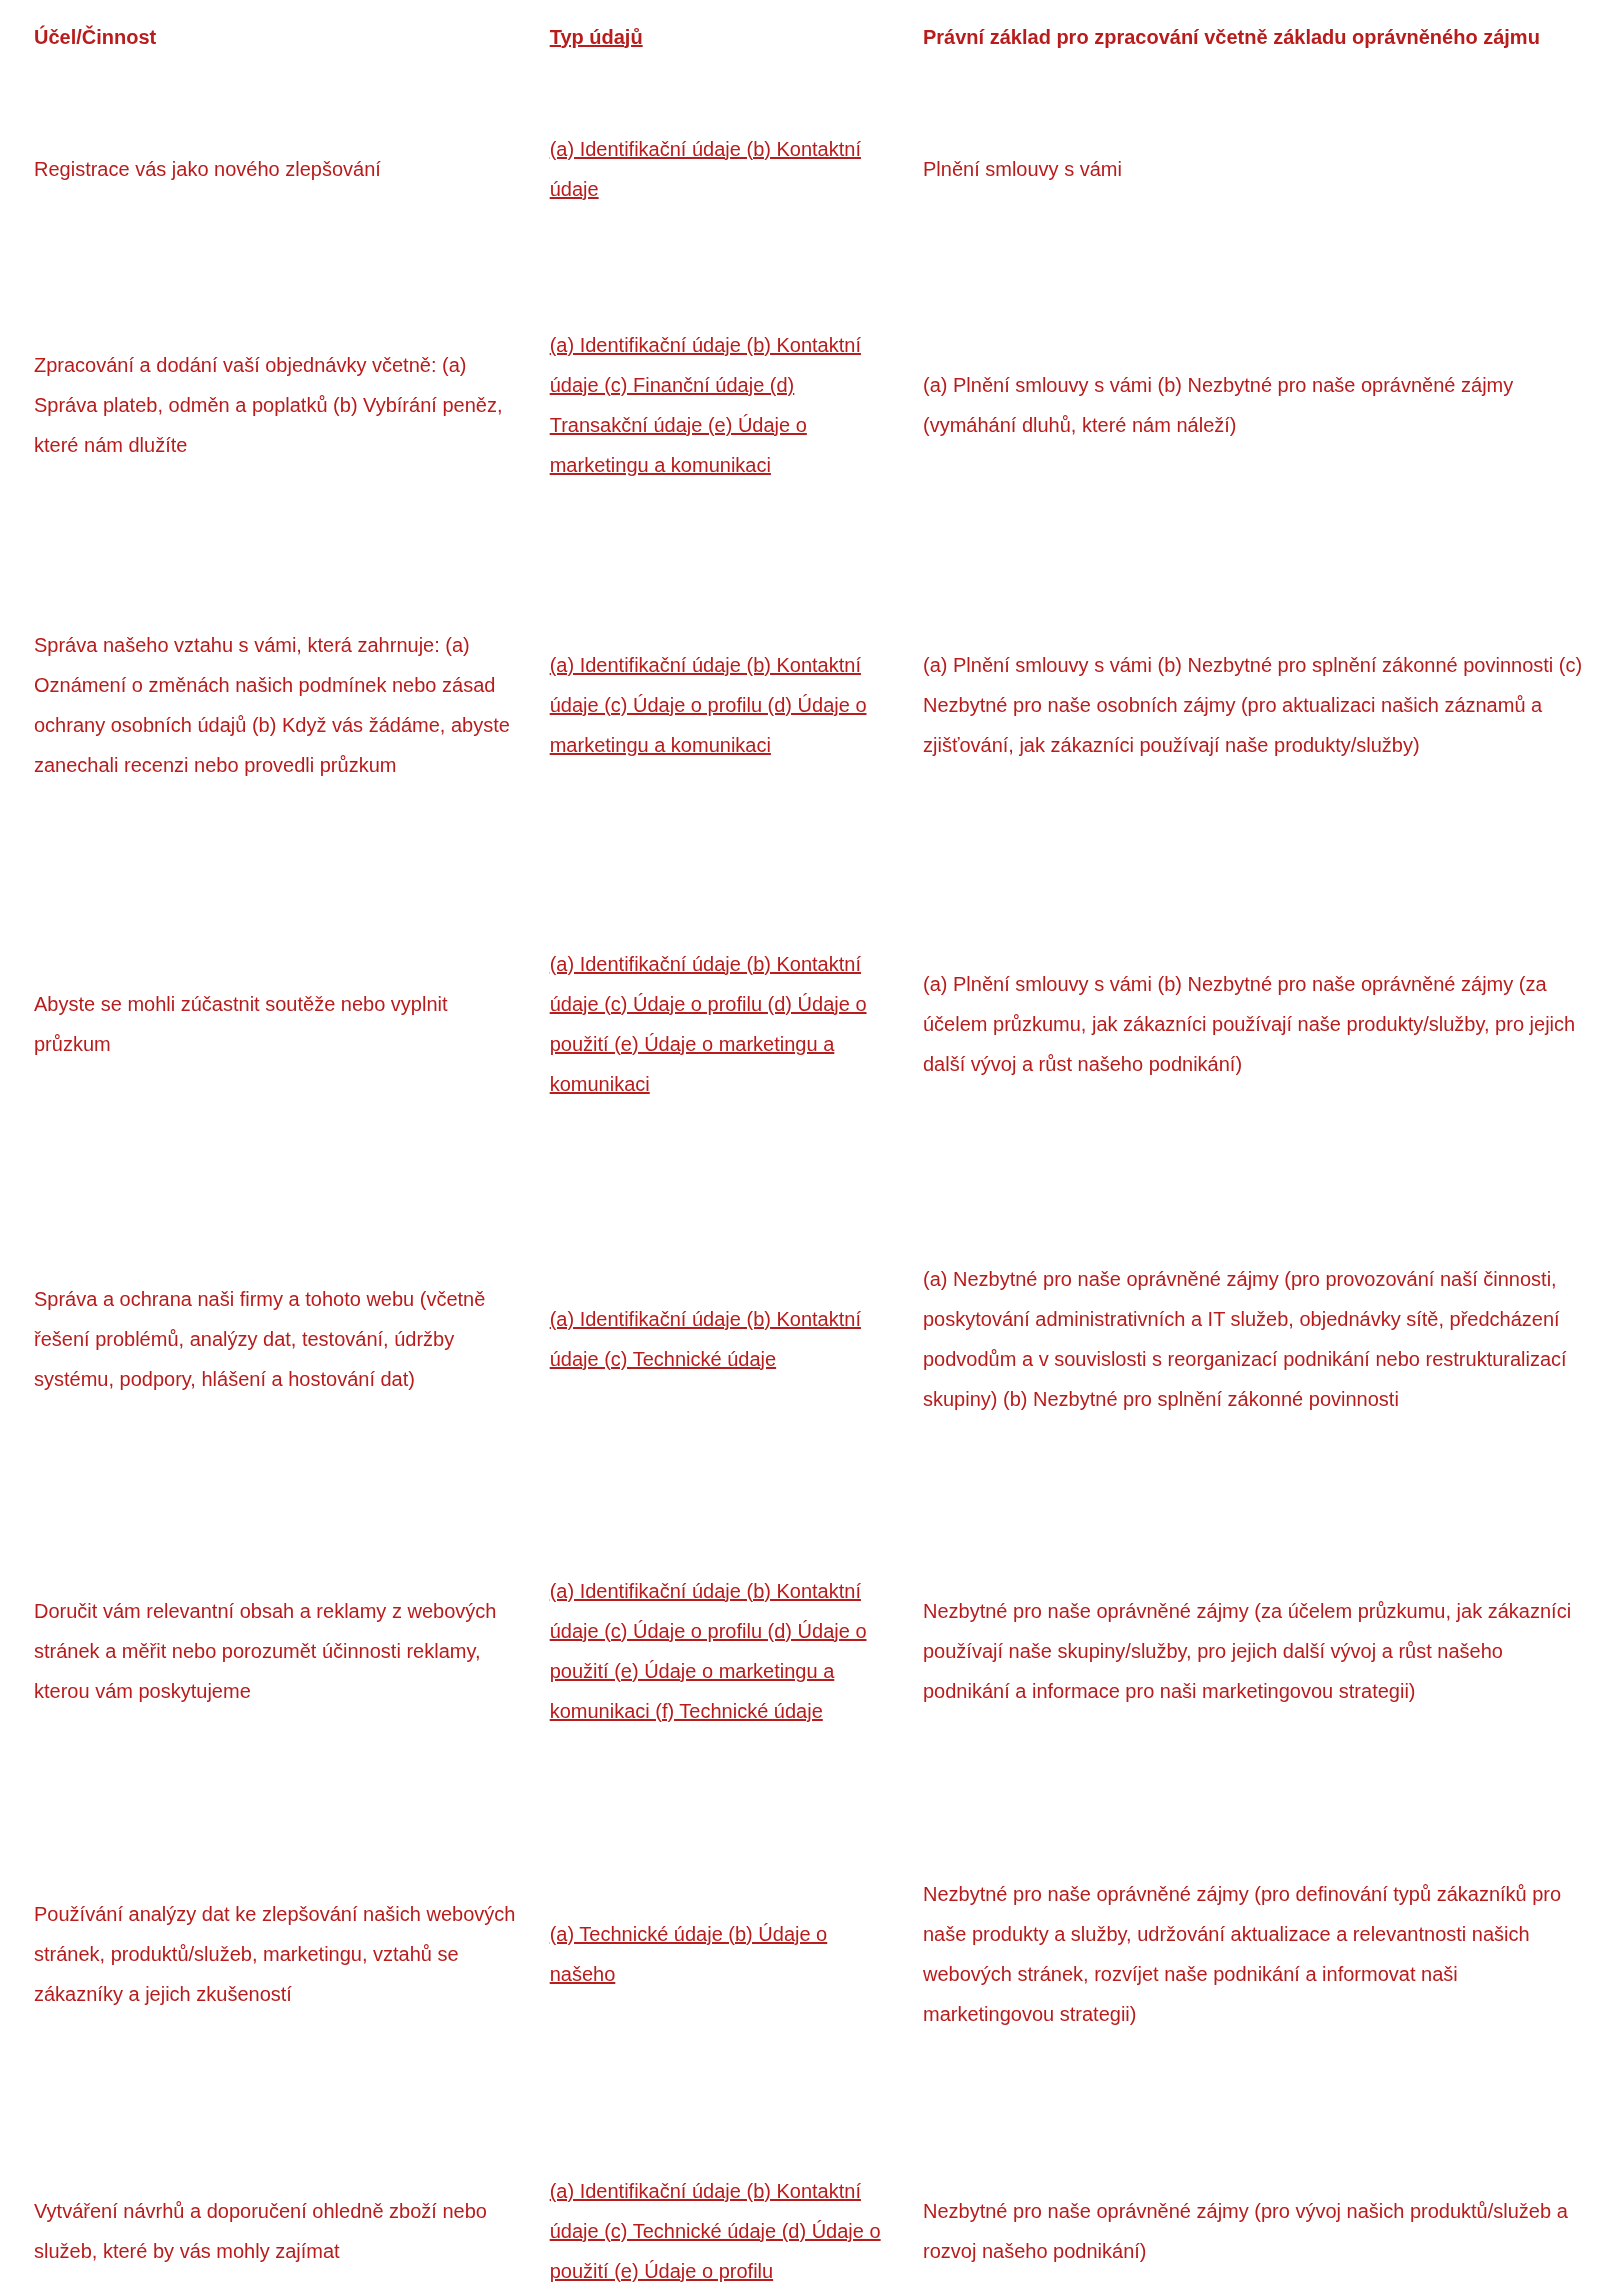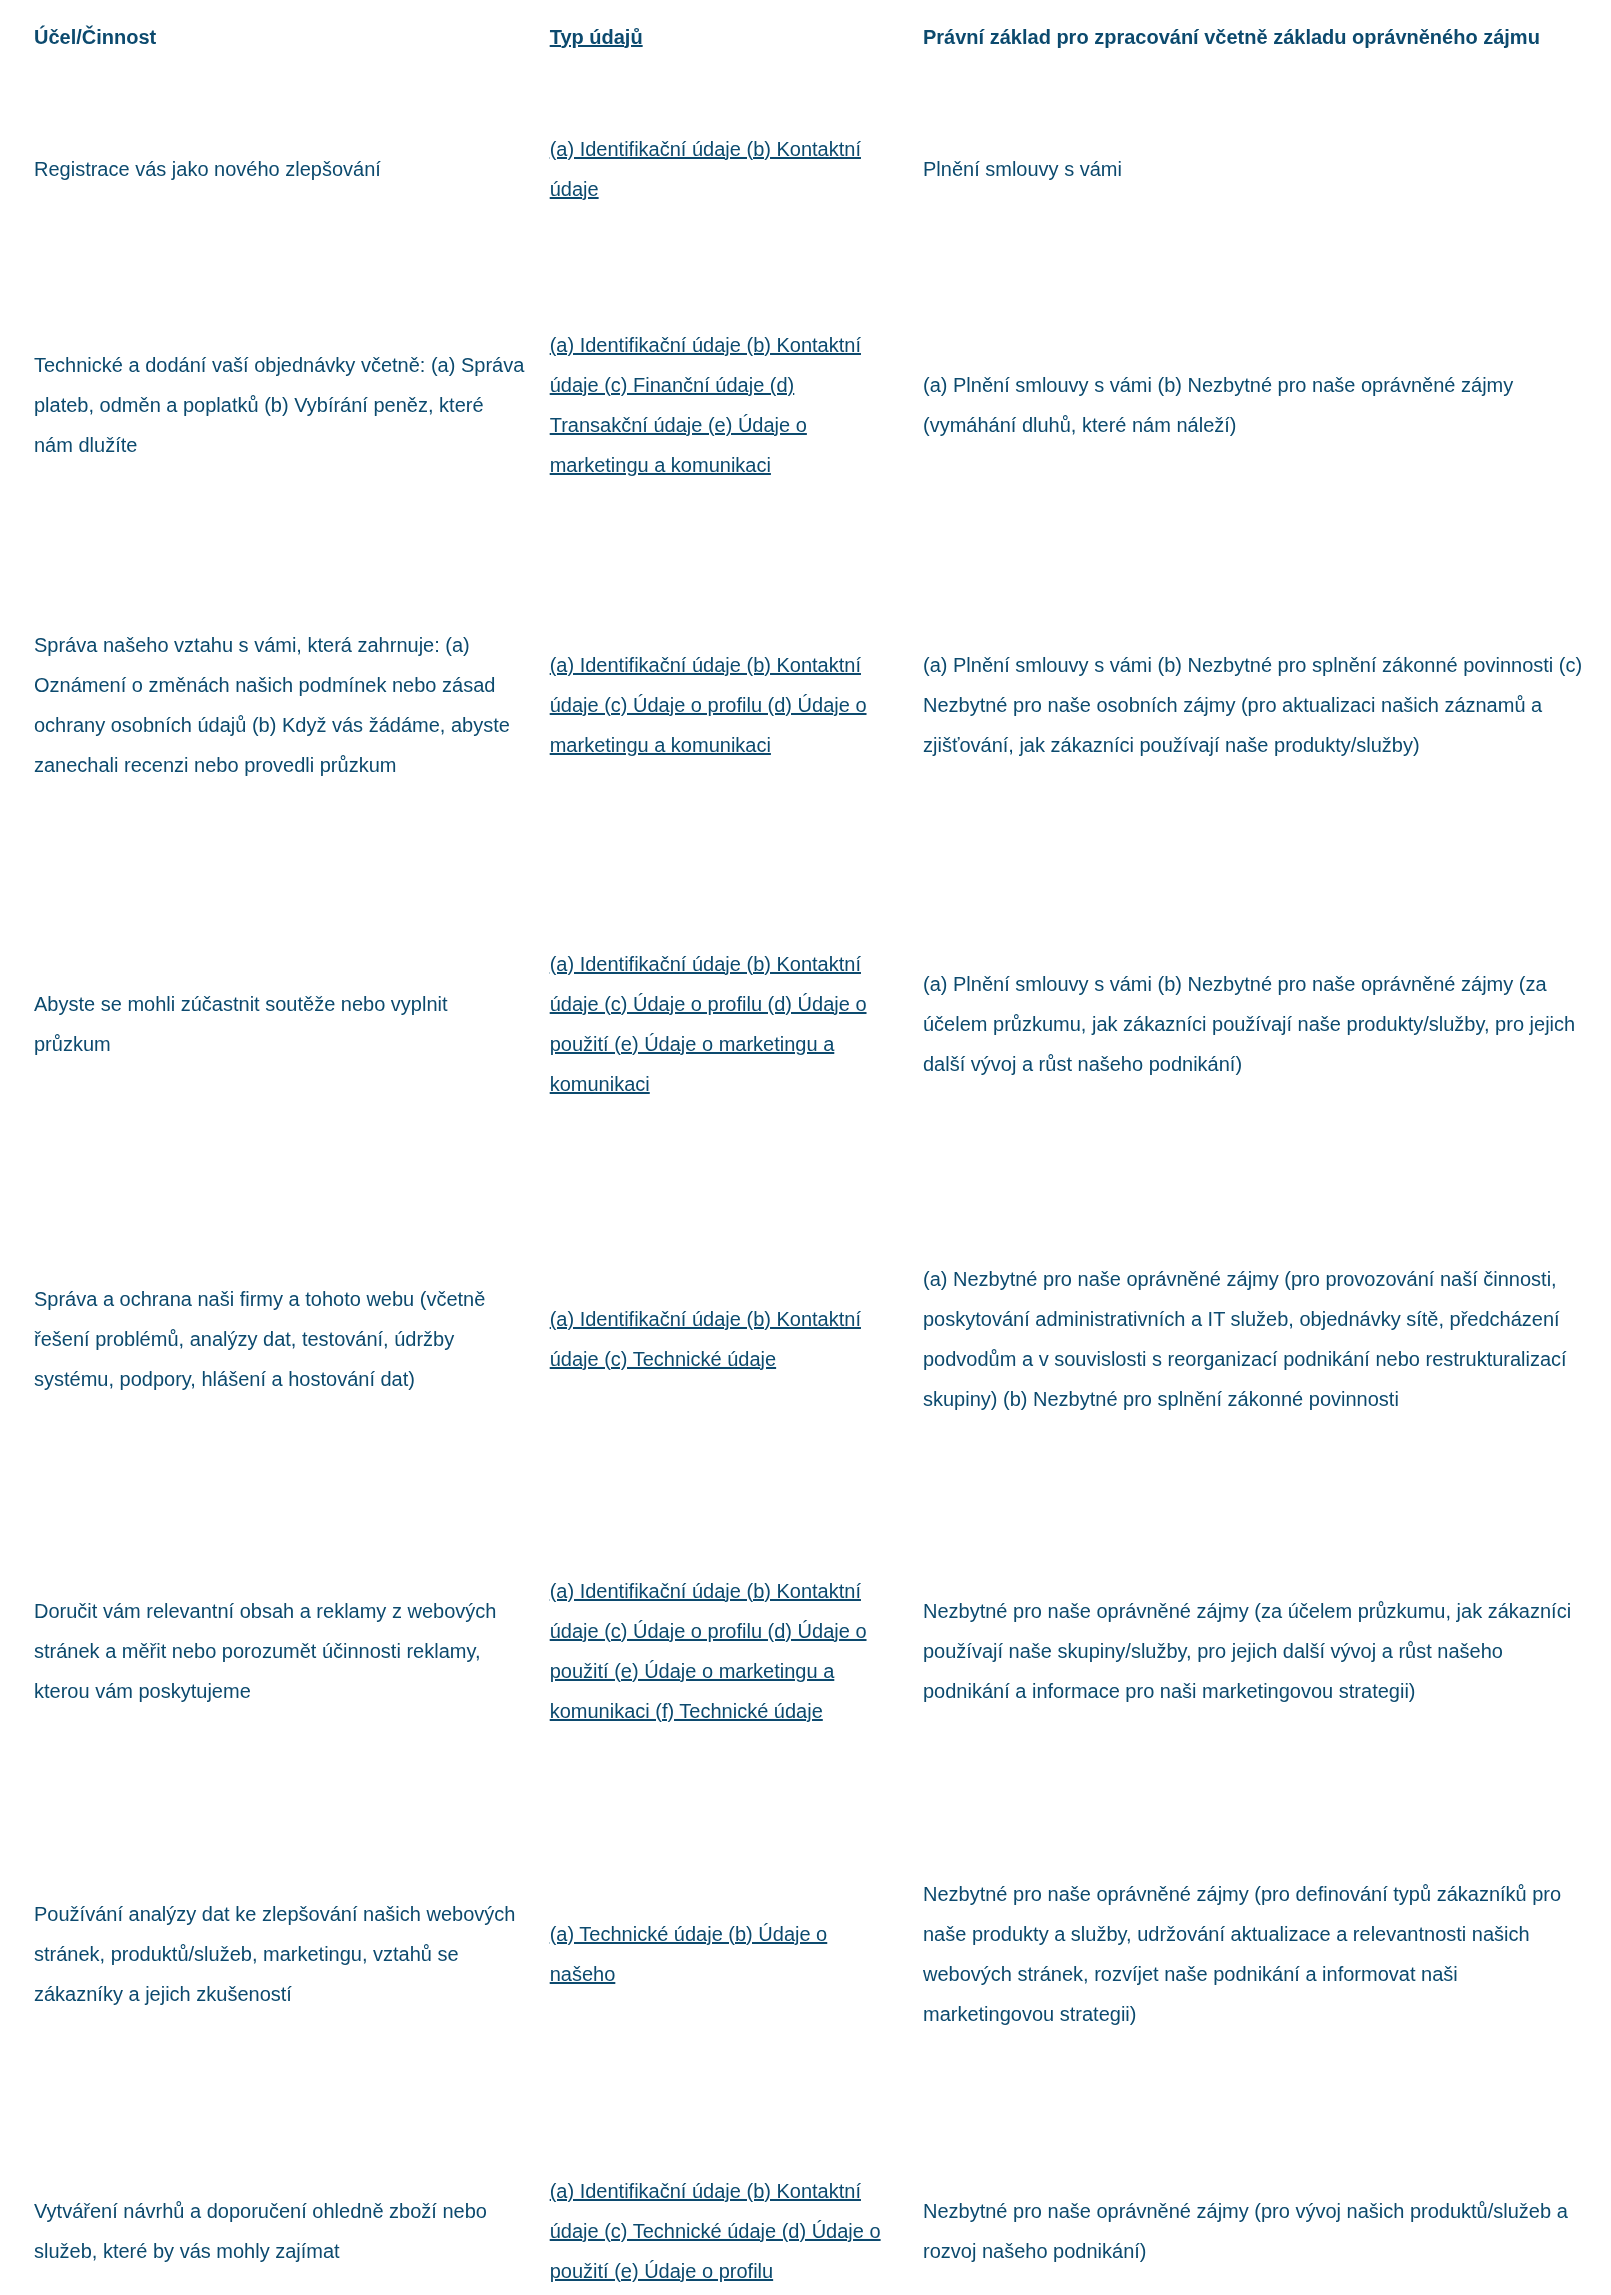--- a/index.html
+++ b/index.html
@@ -15,21 +15,21 @@
   }
   table.gdpr {
     width: 1611px;
     border-collapse: collapse;
     table-layout: fixed;
   }
   table.gdpr th, table.gdpr td {
     border: none;
     vertical-align: middle;
     text-align: left;
-    color: #0c4a6e;
+    color: #b91c1c;
     font-size: 20px;
     line-height: 40px;
     font-weight: normal;
     word-wrap: break-word;
   }
   
   col.c1 { width: 539px; }
   col.c2 { width: 367px; }
   col.c3 { width: 705px; }
   table.gdpr th:nth-child(1), table.gdpr td:nth-child(1) { padding: 0 12.2px 0 34px; }
@@ -67,21 +67,21 @@
       <th>Právní základ pro zpracování včetně základu oprávněného zájmu</th>
     </tr>
   </thead>
   <tbody>
     <tr class="r1">
       <td>Registrace vás jako nového zlepšování</td>
       <td>(a) Identifikační údaje (b) Kontaktní údaje</td>
       <td>Plnění smlouvy s vámi</td>
     </tr>
     <tr class="r2">
-      <td>Technické a dodání vaší objednávky včetně: (a) Správa plateb, odměn a poplatků (b) Vybírání peněz, které nám dlužíte</td>
+      <td>Zpracování a dodání vaší objednávky včetně: (a) Správa plateb, odměn a poplatků (b) Vybírání peněz, které nám dlužíte</td>
       <td>(a) Identifikační údaje (b) Kontaktní údaje (c) Finanční údaje (d) Transakční údaje (e) Údaje o marketingu a komunikaci</td>
       <td>(a) Plnění smlouvy s vámi (b) Nezbytné pro naše oprávněné zájmy (vymáhání dluhů, které nám náleží)</td>
     </tr>
     <tr class="r3">
       <td>Správa našeho vztahu s vámi, která zahrnuje: (a) Oznámení o změnách našich podmínek nebo zásad ochrany osobních údajů (b) Když vás žádáme, abyste zanechali recenzi nebo provedli průzkum</td>
       <td>(a) Identifikační údaje (b) Kontaktní údaje (c) Údaje o profilu (d) Údaje o marketingu a komunikaci</td>
       <td>(a) Plnění smlouvy s vámi (b) Nezbytné pro splnění zákonné povinnosti (c) Nezbytné pro naše osobních zájmy (pro aktualizaci našich záznamů a zjišťování, jak zákazníci používají naše produkty/služby)</td>
     </tr>
     <tr class="r4">
       <td>Abyste se mohli zúčastnit soutěže nebo vyplnit průzkum</td>

